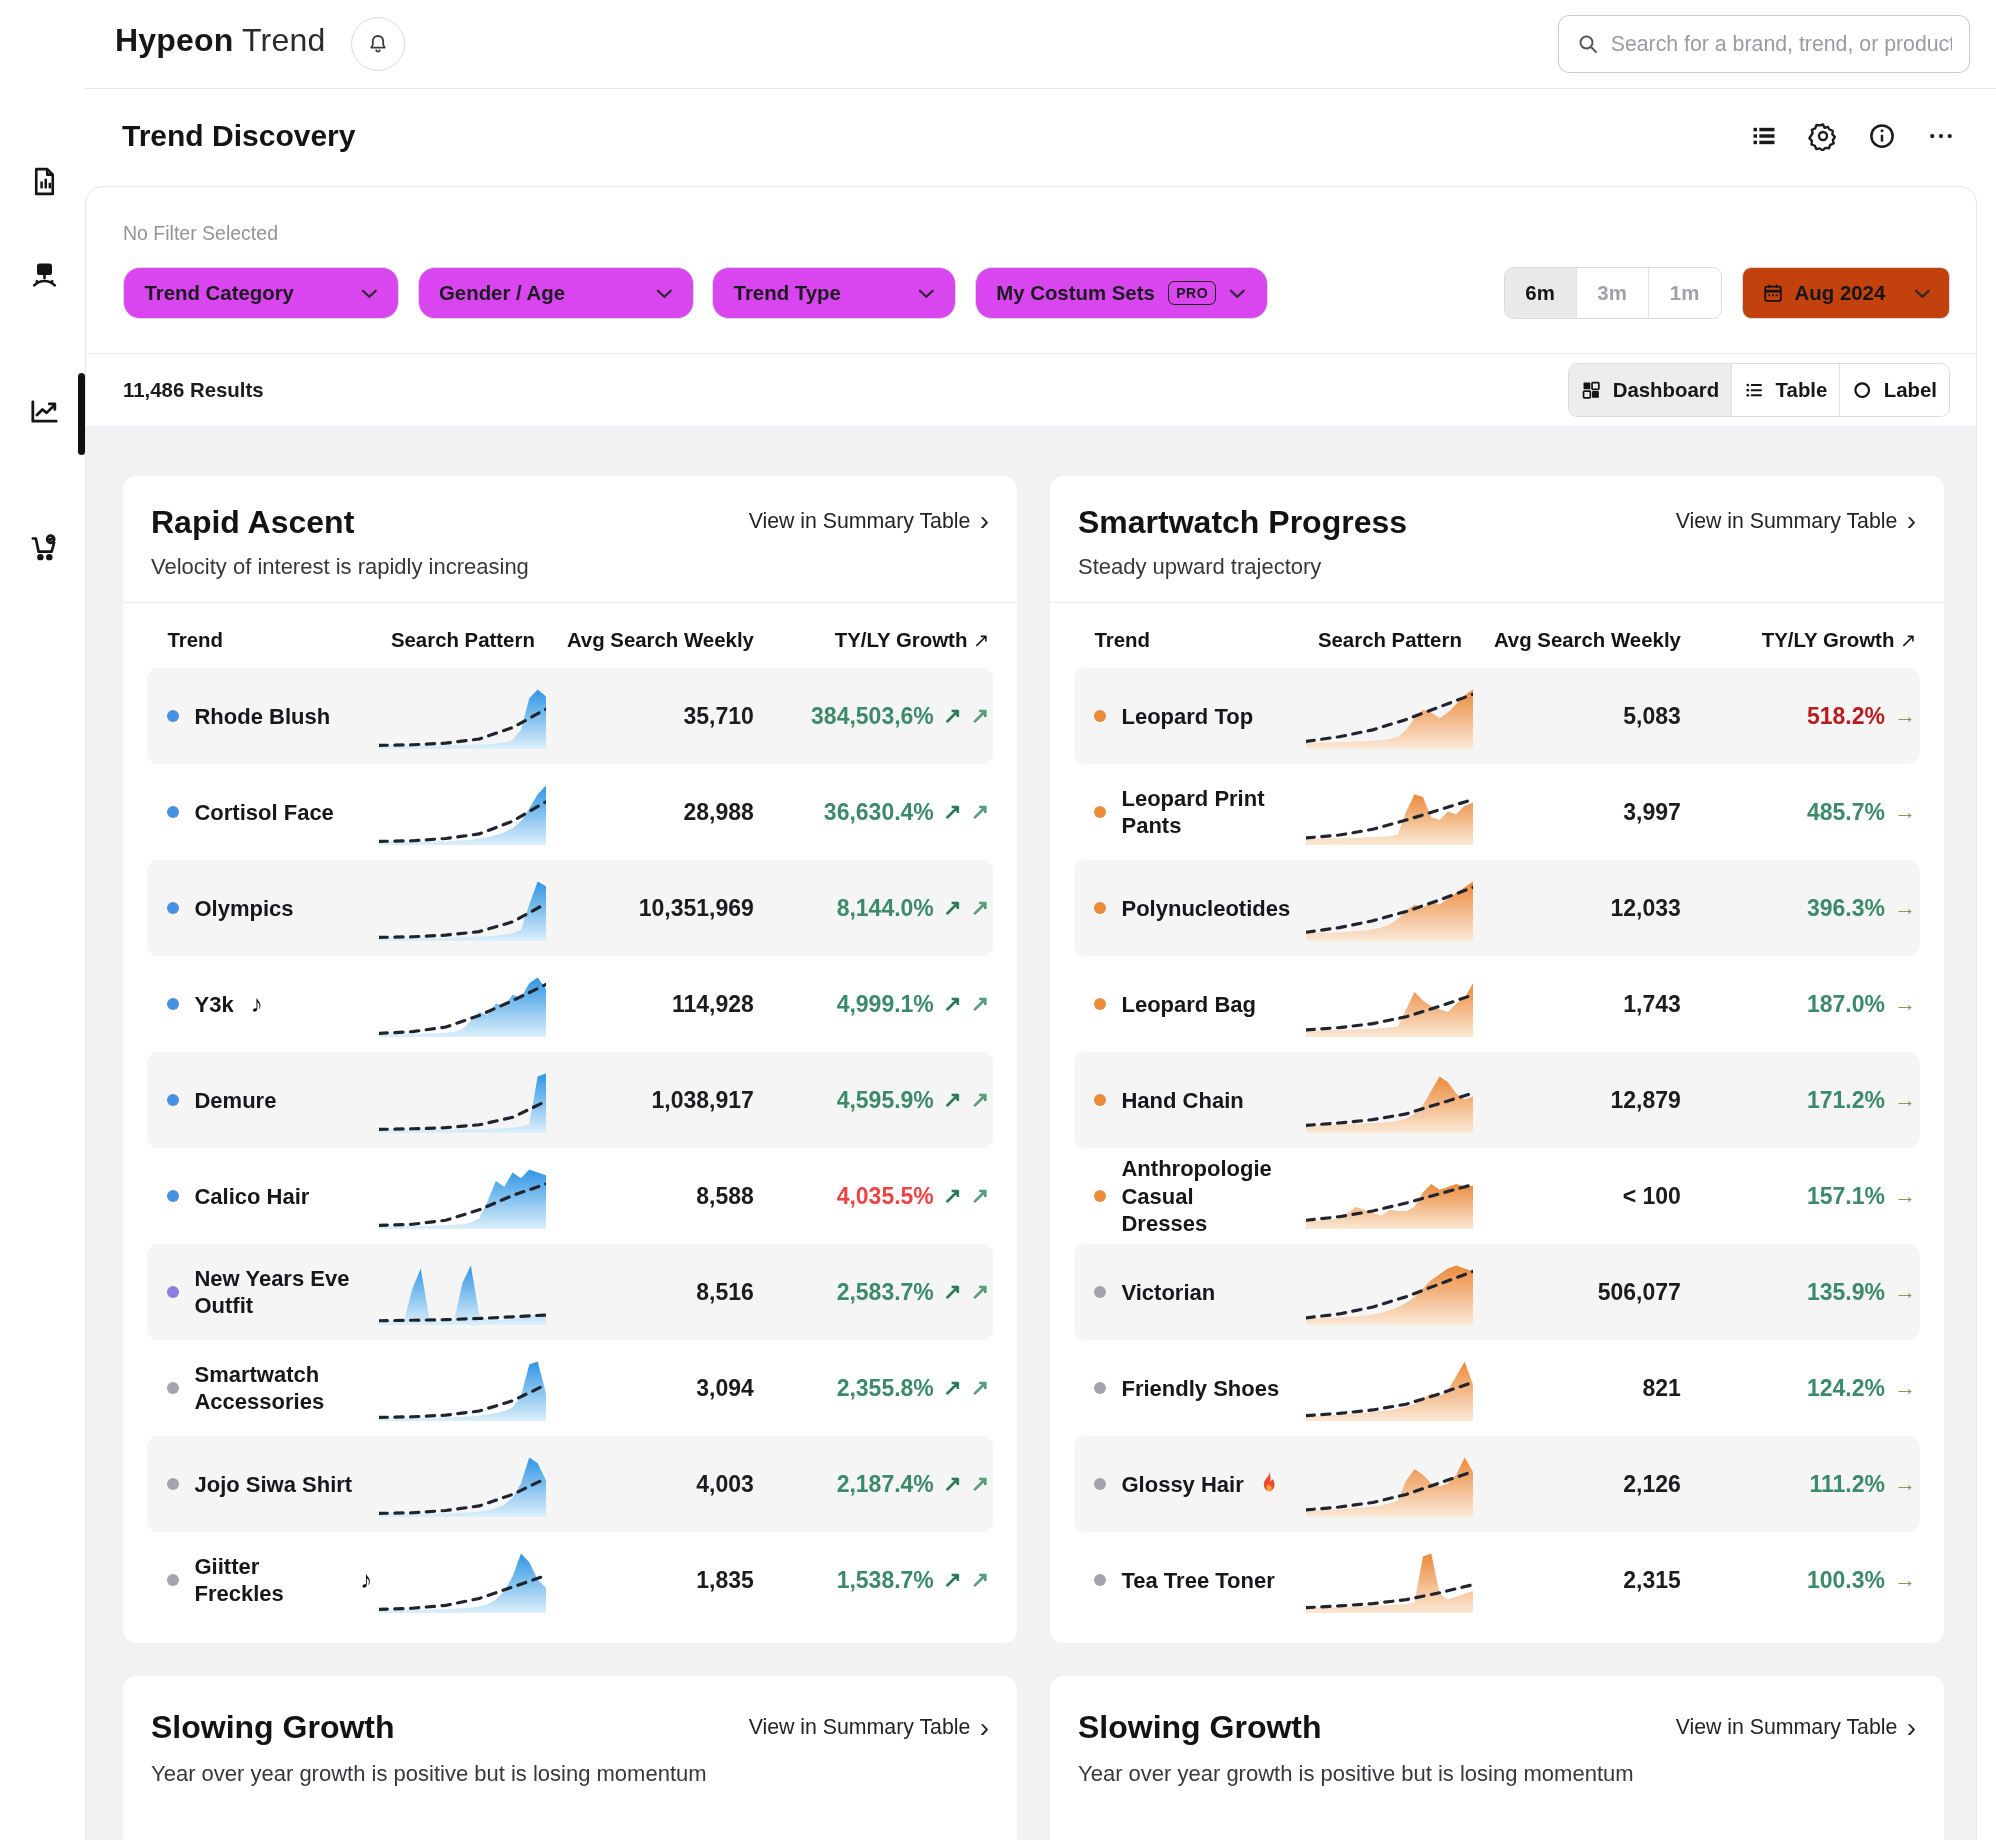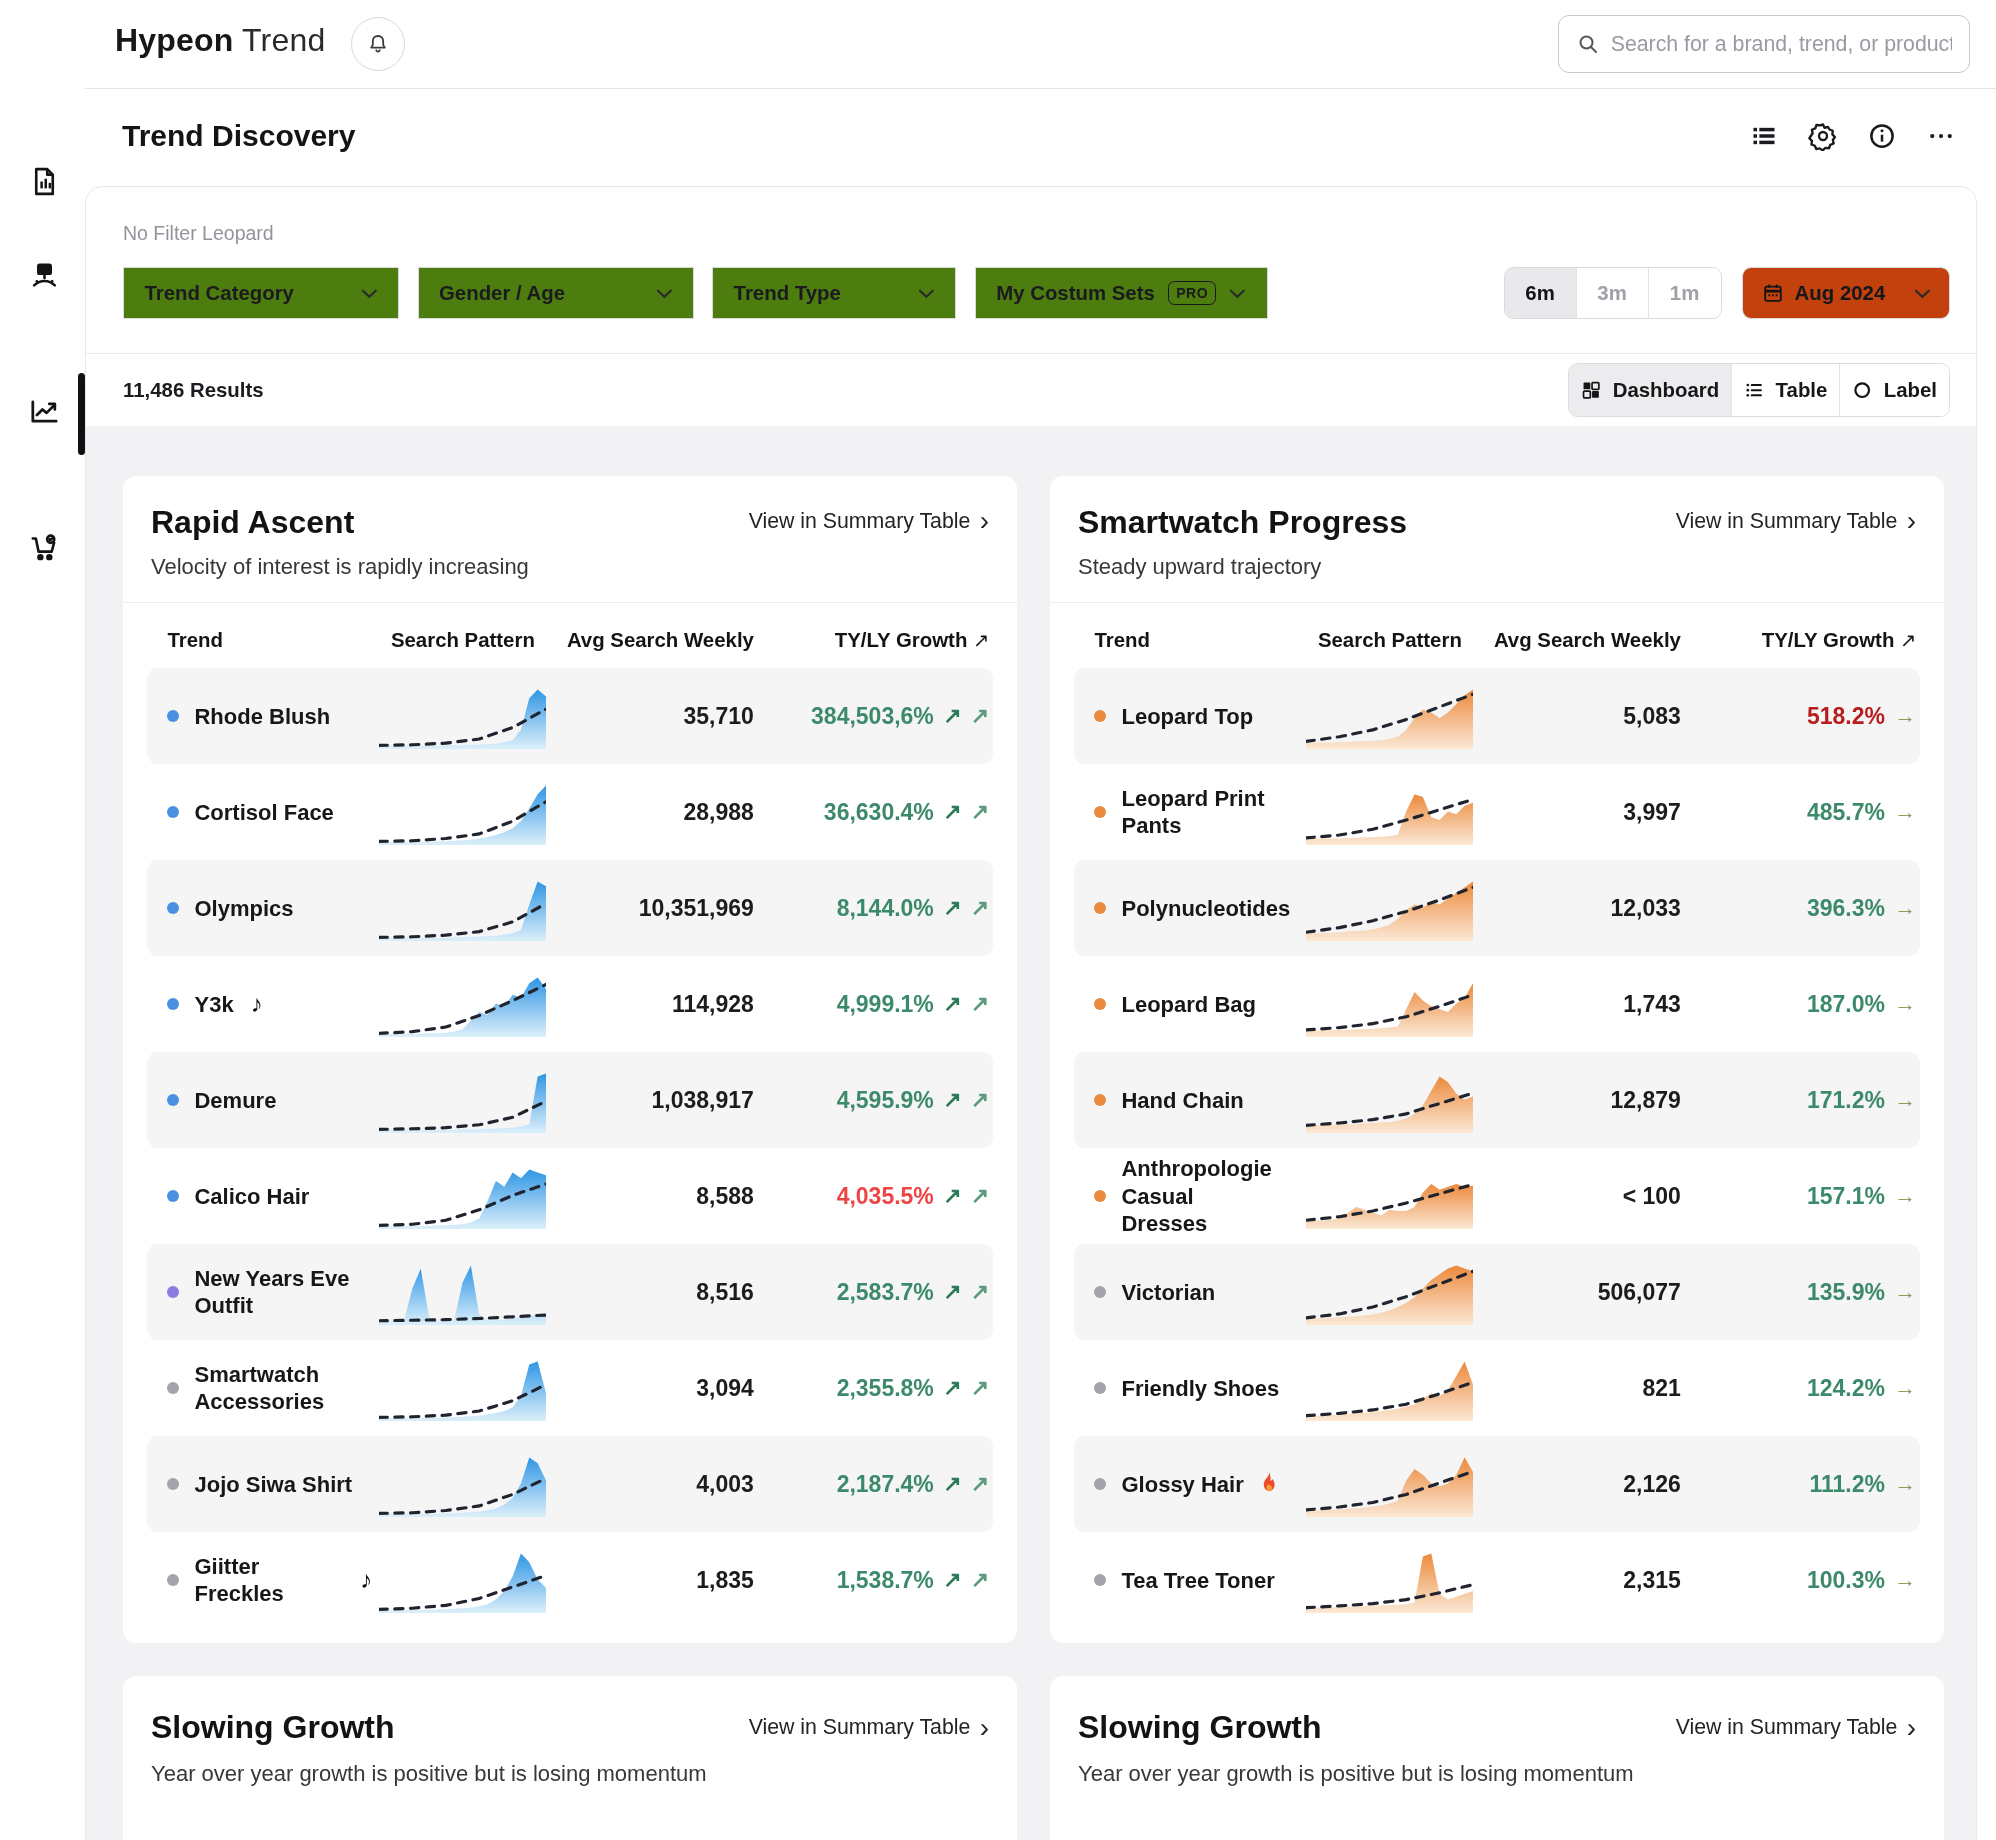--- a/index.html
+++ b/index.html
@@ -30,21 +30,21 @@
   .head-actions .hbtn { width:33px; height:33px; display:flex; align-items:center; justify-content:center; }
 
   
   .card { position:absolute; left:85px; top:186px; width:1892px; height:1679px;
     background:#fff; border:0.9px solid #e7e7ea; border-radius:16.7px; overflow:hidden;
     display:flex; flex-direction:column; }
 
   .filter-sec { height:167px; padding:35px 26px 0 37px; position:relative; }
   .nofilter { font-size:19.5px; color:#93939b; }
   .filter-row { margin-top:22px; display:flex; align-items:center; }
-  .dd { height:52px; border:1.4px solid #d9d9de; border-radius:0; background:#4d7c0f; display:flex;
+  .dd { height:52px; border:1.4px solid #d9d9de; border-radius:17px; background:#d946ef; display:flex;
     align-items:center; gap:13px; padding:0 20.4px; margin-right:18.6px; font-size:20.4px; font-weight:600; color:#1b1b1f; }
   .dd:nth-child(1){ width:276px; justify-content:space-between; }
   .dd:nth-child(2){ width:276px; justify-content:space-between; }
   .dd:nth-child(3){ width:244px; justify-content:space-between; }
   .pro { border:1.9px solid #17171a; border-radius:6.5px; font-size:14px; font-weight:700; padding:2.8px 7.4px; letter-spacing:0.5px; }
   .filter-right { margin-left:auto; display:flex; align-items:center; gap:20.4px; }
   .seg { display:flex; border:1.4px solid #d9d9de; border-radius:9.3px; overflow:hidden; height:52px; }
   .seg .s { width:72px; display:flex; align-items:center; justify-content:center; font-size:20.4px; font-weight:600;
     color:#a0a0a8; background:#fff; border-right:1.4px solid #e3e3e7; }
   .seg .s:last-child { border-right:none; }
@@ -224,21 +224,21 @@
           <circle cx="12" cy="12" r="1.7"></circle>
           <circle cx="19" cy="12" r="1.7"></circle>
       </svg>
     </span>
   </div>
 </div>
 
 <div class="card">
 
   <div class="filter-sec">
-    <div class="nofilter">No Filter Leopard</div>
+    <div class="nofilter">No Filter Selected</div>
     <div class="filter-row">
       <div class="dd">
         <span>Trend Category</span>
         <span>
           <svg width="16.7" height="11" viewBox="0 0 18 12" fill="none" stroke="#2a2a2e" stroke-width="2.4" stroke-linecap="round">
               <polyline points="2,3 9,9.5 16,3"></polyline>
             </svg>
         </span>
       </div>
       <div class="dd">

